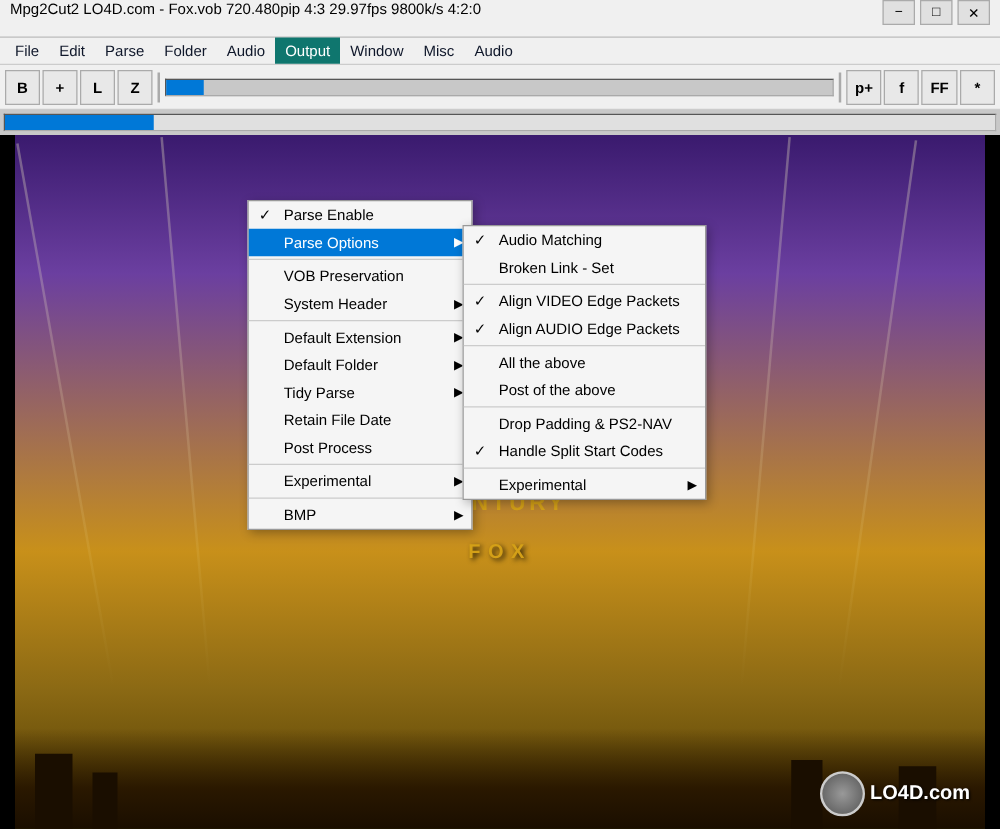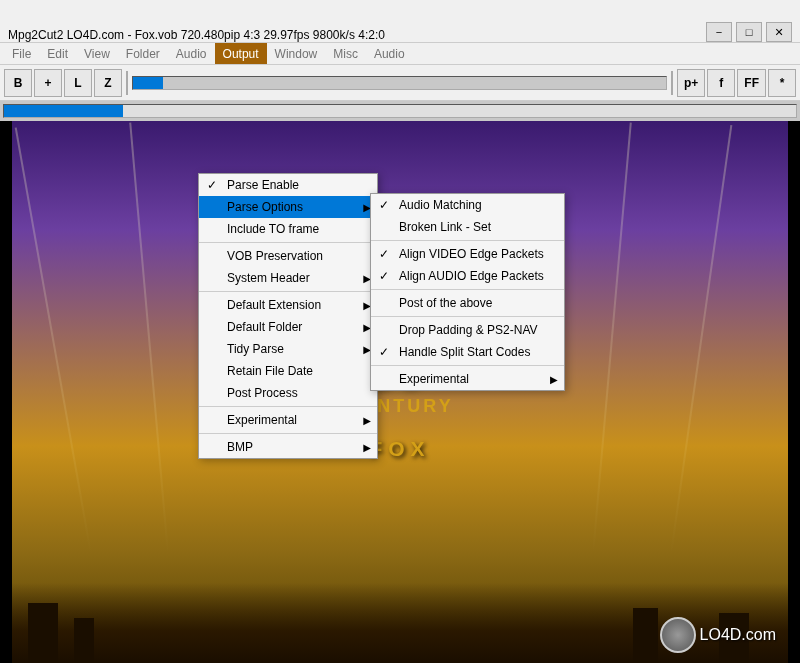--- a/index.html
+++ b/index.html
@@ -9,24 +9,24 @@
       font-family: 'Segoe UI', Tahoma, Geneva, Verdana, sans-serif;
       font-size: 12px;
       background: #000;
       overflow: hidden;
       position: relative;
     }
 
     
     .titlebar {
       width: 100%;
-      height: 43px;
+      height: 30px;
       background: #f0f0f0;
       display: flex;
-      align-items: flex-end;
+      align-items: flex-start;
       padding: 0 8px;
       border-bottom: 1px solid #ccc;
       position: relative;
       z-index: 100;
     }
     .titlebar-title {
       font-size: 12px;
       color: #000;
       flex: 1;
     }
@@ -54,28 +54,28 @@
       display: flex;
       align-items: center;
       padding: 0 4px;
       border-bottom: 1px solid #ccc;
       position: relative;
       z-index: 200;
     }
     .menubar-item {
       padding: 2px 8px;
       font-size: 12px;
-      color: #737373;
+      color: #0f172a;
       cursor: pointer;
       height: 100%;
       display: flex;
       align-items: center;
     }
     .menubar-item:hover, .menubar-item.active {
-      background: #a16207;
+      background: #0f766e;
       color: #fff;
     }
 
     
     .toolbar {
       width: 100%;
       height: 36px;
       background: #f0f0f0;
       display: flex;
       align-items: center;
@@ -129,21 +129,21 @@
     .fox-text {
       font-size: 72px;
       font-weight: 900;
       color: #d4a017;
       text-shadow: 4px 4px 8px rgba(0,0,0,0.8), 0 0 20px #f0c040;
       font-family: Georgia, serif;
       letter-spacing: -2px;
       line-height: 1;
     }
     .fox-subtitle {
-      font-size: 21px;
+      font-size: 16px;
       color: #d4a017;
       font-weight: bold;
       text-align: center;
       letter-spacing: 6px;
       margin-top: 20px;
       text-shadow: 2px 2px 4px rgba(0,0,0,0.8);
     }
     .fox-content {
       text-align: center;
     }
@@ -167,21 +167,21 @@
     .watermark-circle {
       width: 36px;
       height: 36px;
       border-radius: 50%;
       background: radial-gradient(circle, #999 0%, #555 100%);
       border: 2px solid #ccc;
     }
     .watermark-text {
       color: #fff;
       font-size: 16px;
-      font-weight: normal;
+      font-weight: bold;
       text-shadow: 1px 1px 2px #000;
     }
 
     
     .dropdown-overlay {
       position: absolute;
       top: 52px;
       left: 0;
       right: 0;
       bottom: 0;
@@ -203,21 +203,21 @@
       font-size: 12px;
       color: #000;
       cursor: pointer;
       display: flex;
       align-items: center;
       position: relative;
       white-space: nowrap;
     }
     .menu-item.highlighted {
       background: #0078d7;
-      color: #000000;
+      color: #ffffff;
     }
     .menu-item .checkmark {
       position: absolute;
       left: 8px;
       font-size: 12px;
     }
     .menu-item .arrow {
       position: absolute;
       right: 6px;
       font-size: 10px;
@@ -283,21 +283,21 @@
     <div class="titlebar-controls">
       <div class="titlebar-btn">−</div>
       <div class="titlebar-btn">□</div>
       <div class="titlebar-btn">✕</div>
     </div>
   </div>
 
   <div class="menubar">
     <div class="menubar-item">File</div>
     <div class="menubar-item">Edit</div>
-    <div class="menubar-item">View</div>
+    <div class="menubar-item">Parse</div>
     <div class="menubar-item">Folder</div>
     <div class="menubar-item">Audio</div>
     <div class="menubar-item active">Output</div>
     <div class="menubar-item">Window</div>
     <div class="menubar-item">Misc</div>
     <div class="menubar-item">Audio</div>
   </div>
 
   <div class="toolbar">
     <div class="toolbar-btn">B</div>
@@ -361,24 +361,20 @@
       <div class="menu-popup output-menu">
         <div class="menu-item">
           <span class="checkmark">✓</span>
           <span>Parse Enable</span>
         </div>
         <div class="menu-item highlighted">
           <span class="checkmark"></span>
           <span>Parse Options</span>
           <span class="arrow">▶</span>
         </div>
-        <div class="menu-item">
-          <span class="checkmark"></span>
-          <span>Include TO frame</span>
-        </div>
         <div class="menu-separator"></div>
         <div class="menu-item">
           <span class="checkmark"></span>
           <span>VOB Preservation</span>
         </div>
         <div class="menu-item">
           <span class="checkmark"></span>
           <span>System Header</span>
           <span class="arrow">▶</span>
         </div>
@@ -434,20 +430,24 @@
           <span class="checkmark">✓</span>
           <span>Align VIDEO Edge Packets</span>
         </div>
         <div class="menu-item">
           <span class="checkmark">✓</span>
           <span>Align AUDIO Edge Packets</span>
         </div>
         <div class="menu-separator"></div>
         <div class="menu-item">
           <span class="checkmark"></span>
+          <span>All the above</span>
+        </div>
+        <div class="menu-item">
+          <span class="checkmark"></span>
           <span>Post of the above</span>
         </div>
         <div class="menu-separator"></div>
         <div class="menu-item">
           <span class="checkmark"></span>
           <span>Drop Padding &amp; PS2-NAV</span>
         </div>
         <div class="menu-item">
           <span class="checkmark">✓</span>
           <span>Handle Split Start Codes</span>

